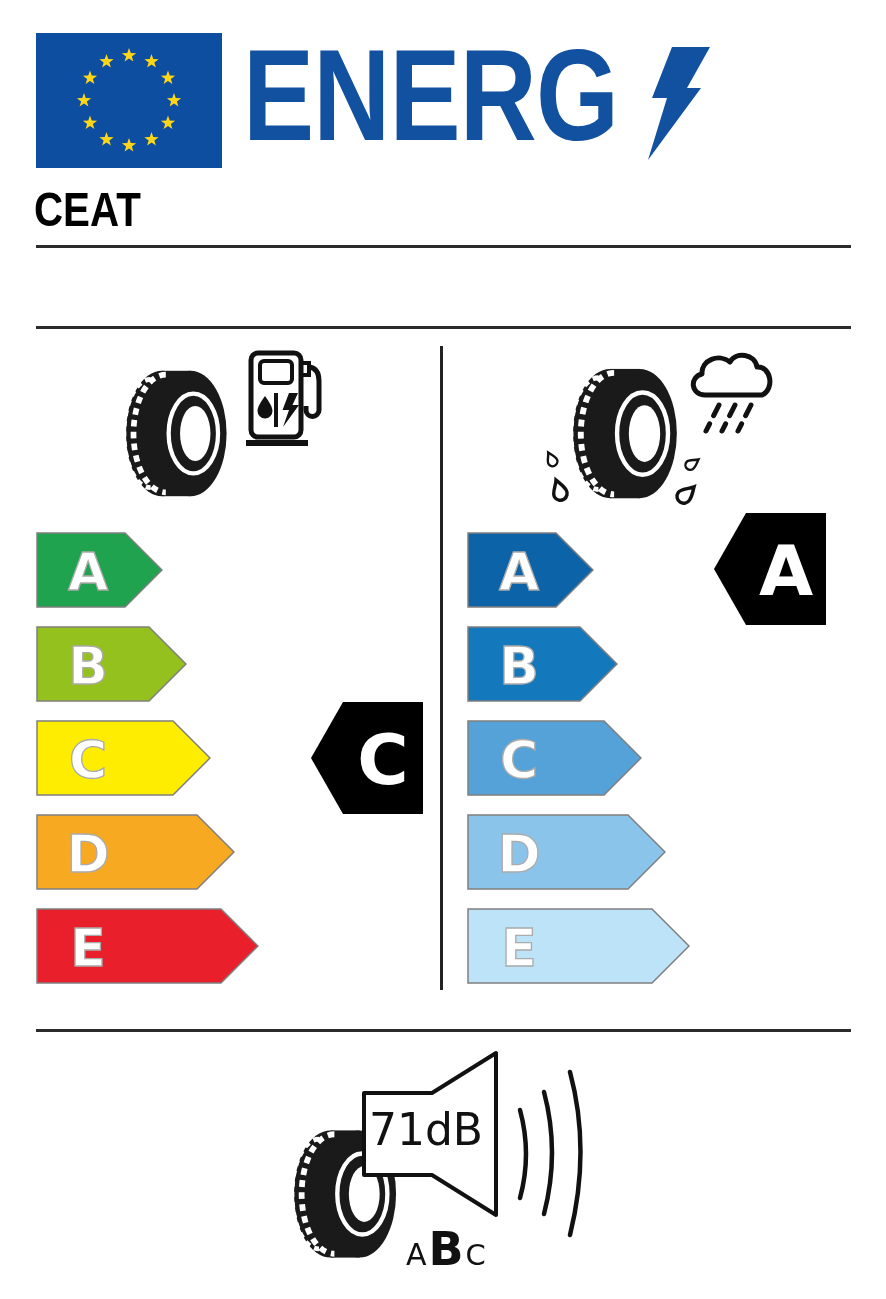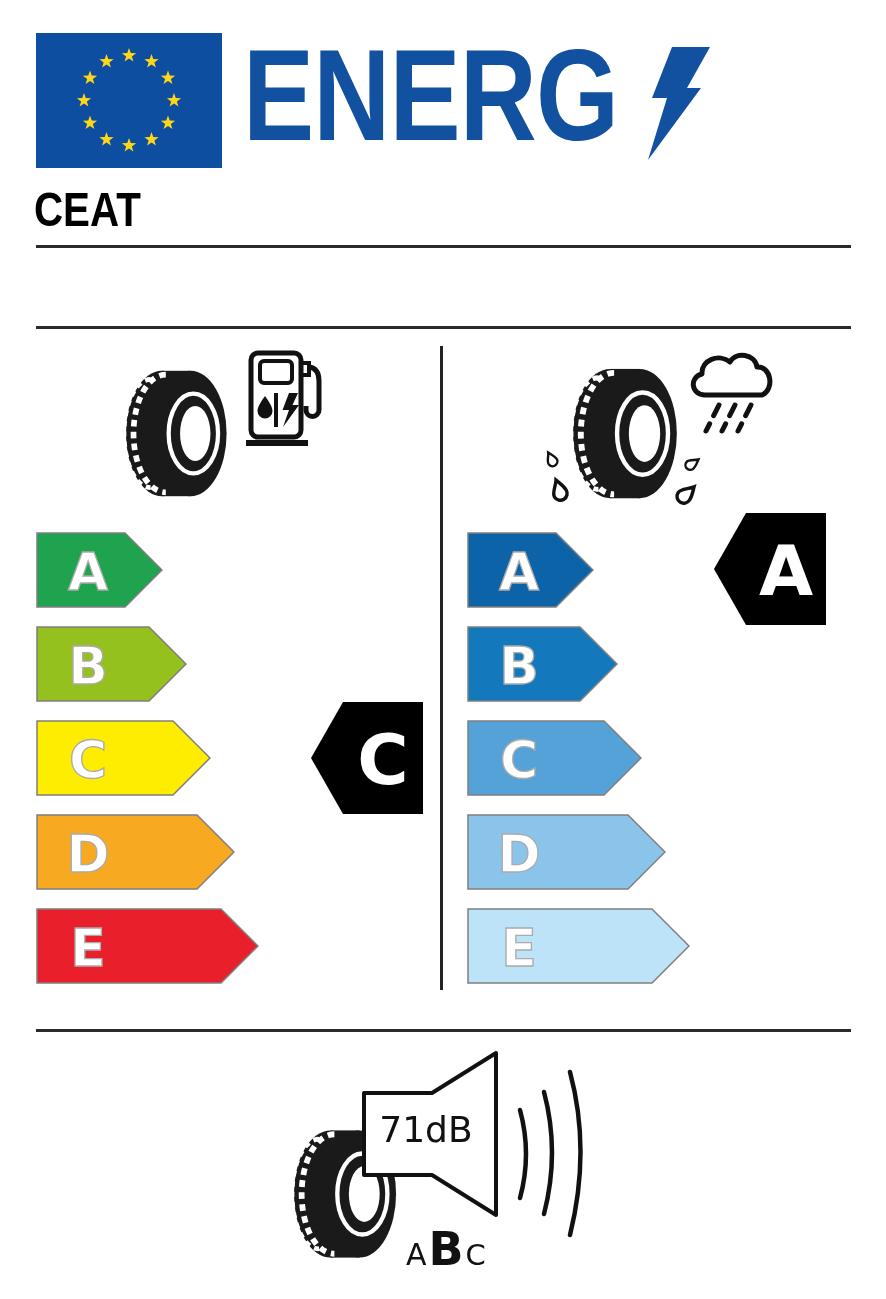--- a/index.html
+++ b/index.html
@@ -23,21 +23,21 @@
   .grade{position:absolute;left:22px;top:0;width:60px;height:76px;line-height:80px;
          text-align:center;font-family:"DejaVu Sans",sans-serif;font-weight:700;
          font-size:52px;color:#fff;-webkit-text-stroke:1.3px #ababab;}
   .indicator{position:absolute;width:112px;height:112px;}
   .ind-letter{position:absolute;left:32px;top:0;width:80px;height:112px;line-height:116px;
               text-align:center;font-family:"DejaVu Sans",sans-serif;font-weight:700;
               font-size:70px;color:#fff;}
 
   
   .db-value{position:absolute;left:366px;top:1106px;width:120px;height:48px;line-height:48px;
-            text-align:center;font-family:"DejaVu Sans",sans-serif;font-size:36px;color:#111;}
+            text-align:center;font-family:"DejaVu Sans",sans-serif;font-size:44px;color:#111;}
   .abc{position:absolute;left:406px;top:1222px;width:100px;display:flex;
        align-items:baseline;gap:2px;font-family:"DejaVu Sans",sans-serif;color:#111;}
   .abc .n-a{font-size:30px;}
   .abc .n-b{font-size:46px;font-weight:700;}
   .abc .n-c{font-size:29px;}
 </style>
 </head>
 <body>
 
 <div class="page">

